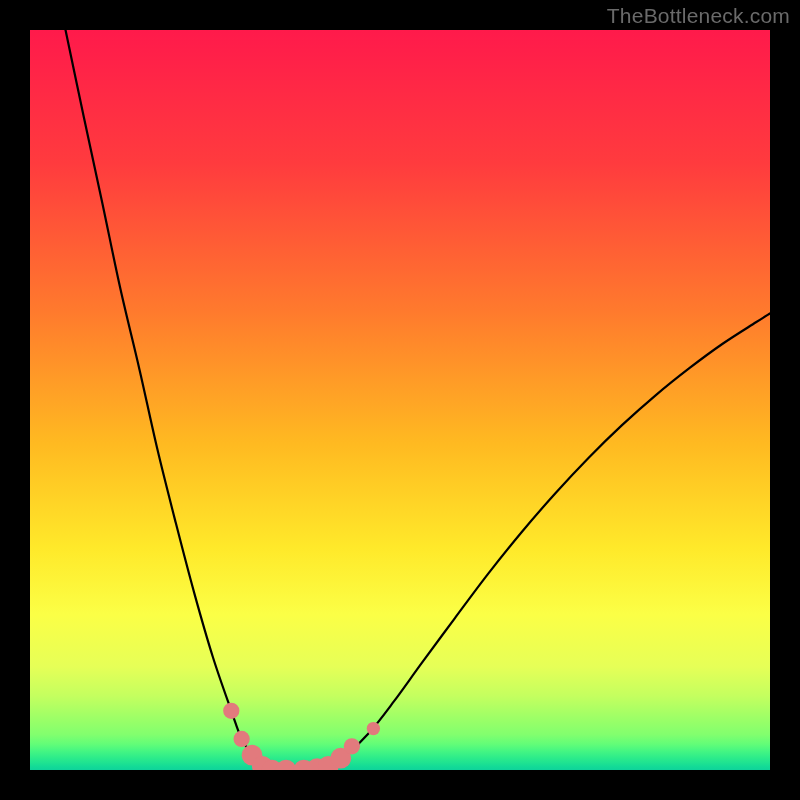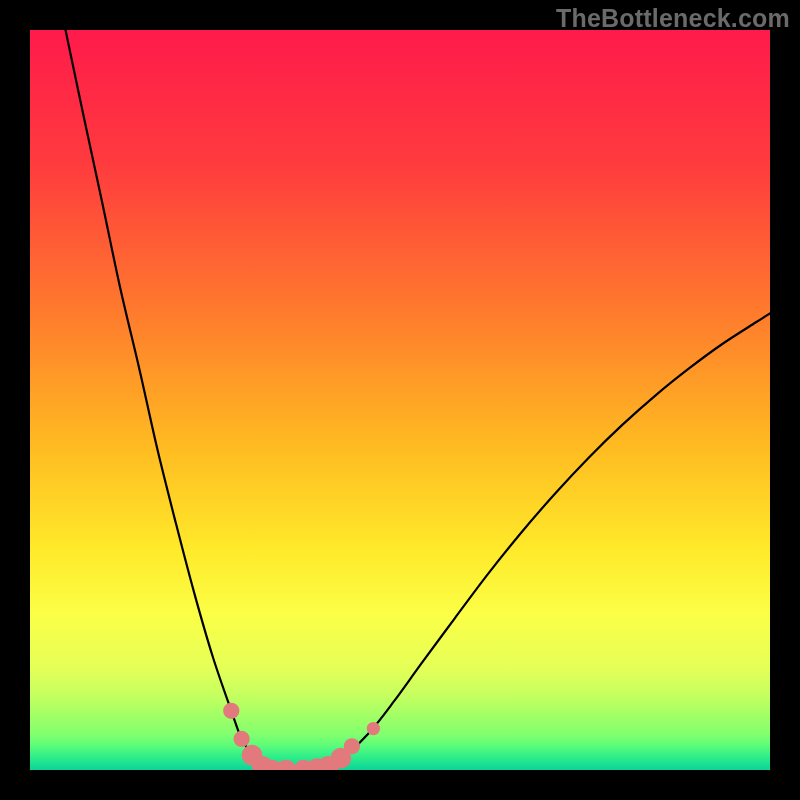--- a/index.html
+++ b/index.html
@@ -28,22 +28,22 @@
   }
   .gradient {
     position: absolute;
     left: 0; top: 0; right: 0; bottom: 0;
   }
   .watermark {
     position: absolute;
     top: 4px;
     right: 10px;
     color: #6a6a6a;
-    font-size: 25px;
-    font-weight: 700;
+    font-size: 21px;
+    font-weight: 400;
     letter-spacing: 0.2px;
     pointer-events: none;
   }
   svg.curve {
     position: absolute;
     left: 0; top: 0;
     width: 740px;
     height: 740px;
     overflow: visible;
   }

